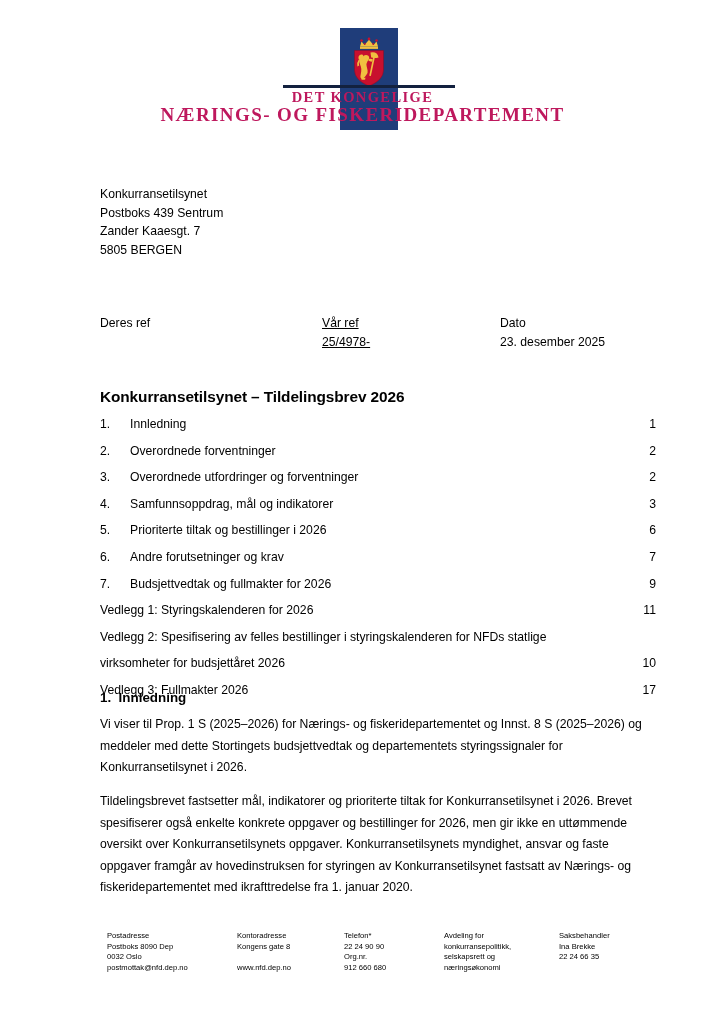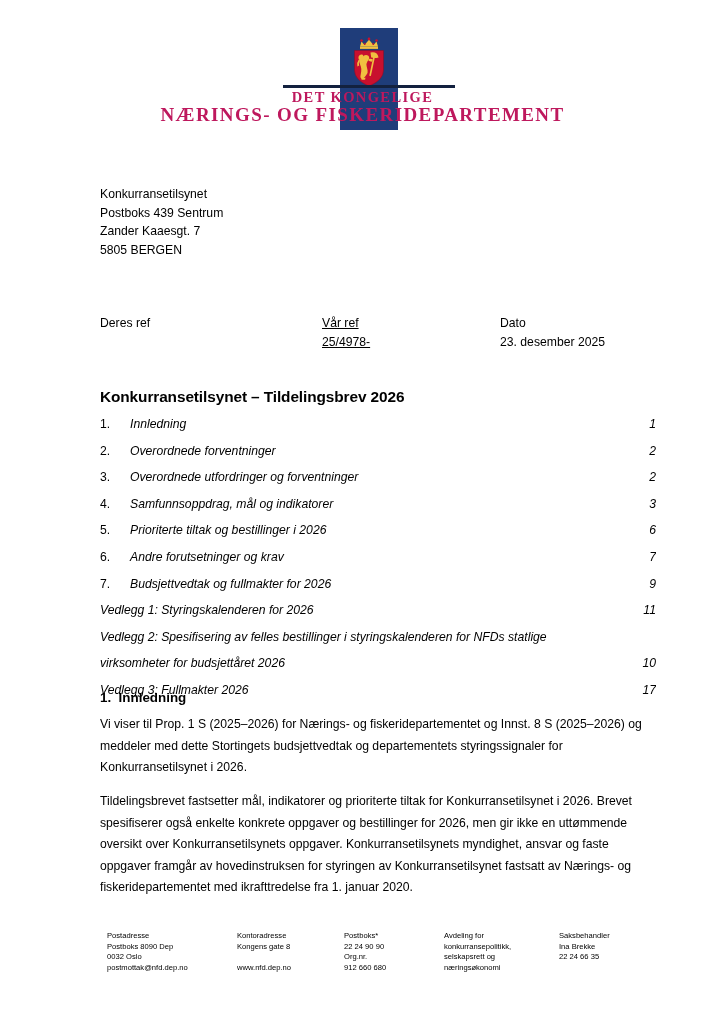--- a/index.html
+++ b/index.html
@@ -128,21 +128,20 @@
   .toc-num {
     display: inline-block;
     width: 30px;
     vertical-align: top;
   }
   .toc-body {
     display: inline-block;
     width: 526px;
     vertical-align: top;
     position: relative;
-    font-style: italic;
   }
   .toc-label { background: #ffffff; padding-right: 1px; }
   .toc-dots {
     position: absolute;
     left: 0;
     right: 0;
     bottom: 7px;
     border-bottom: 1.5px dotted #2b2b2b;
     z-index: -1;
   }
@@ -338,21 +337,21 @@
       <div>0032 Oslo</div>
       <div>postmottak@nfd.dep.no</div>
     </div>
     <div class="fcol f2">
       <div>Kontoradresse</div>
       <div>Kongens gate 8</div>
       <div class="spacer"></div>
       <div>www.nfd.dep.no</div>
     </div>
     <div class="fcol f3">
-      <div>Postboks*</div>
+      <div>Telefon*</div>
       <div>22 24 90 90</div>
       <div>Org.nr.</div>
       <div>912 660 680</div>
     </div>
     <div class="fcol f4">
       <div>Avdeling for</div>
       <div>konkurransepolitikk,</div>
       <div>selskapsrett og</div>
       <div>næringsøkonomi</div>
     </div>

